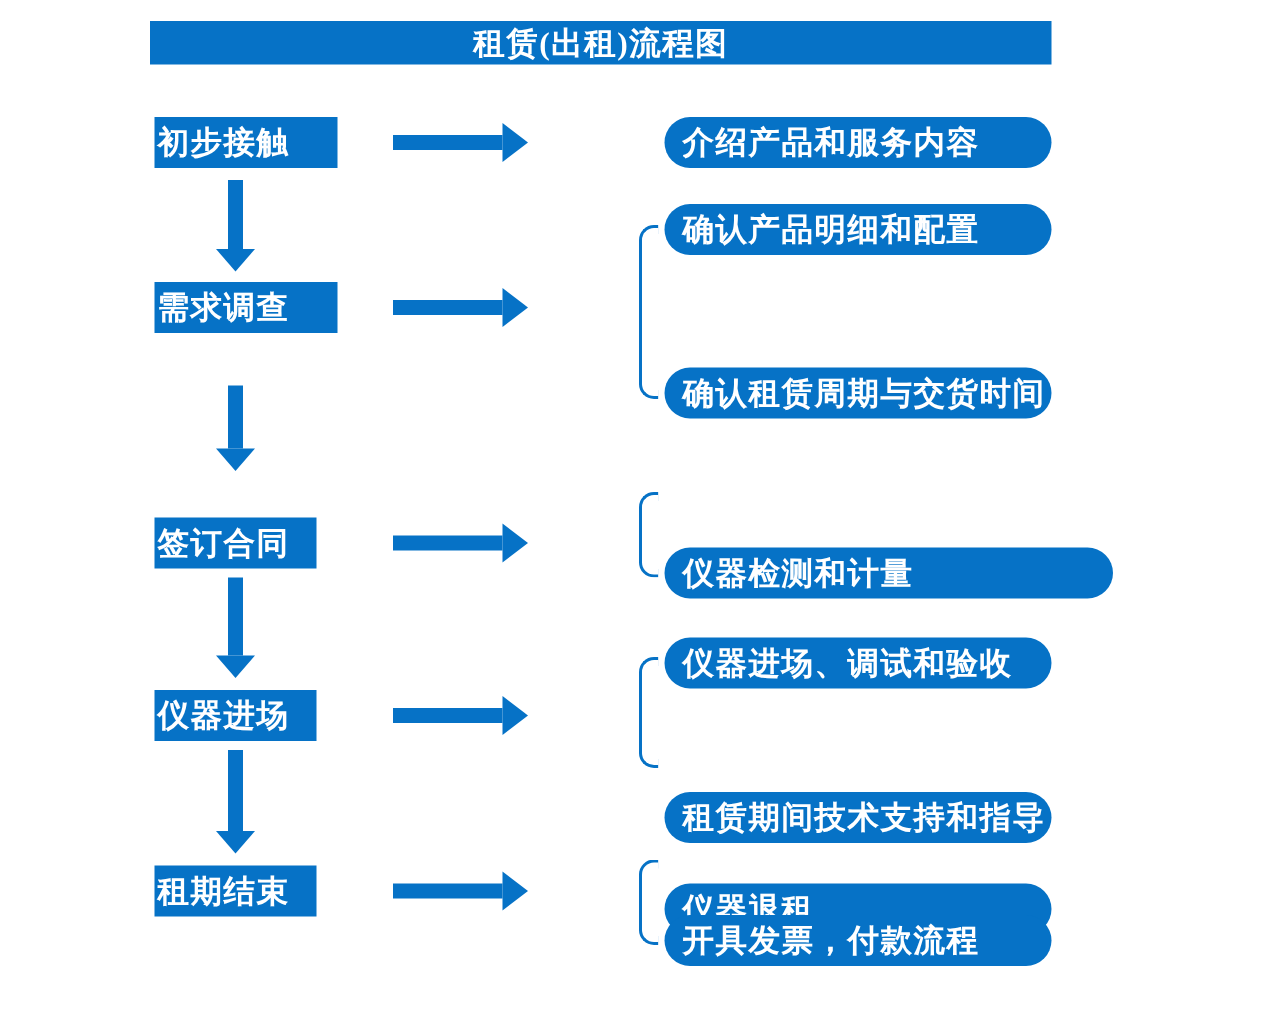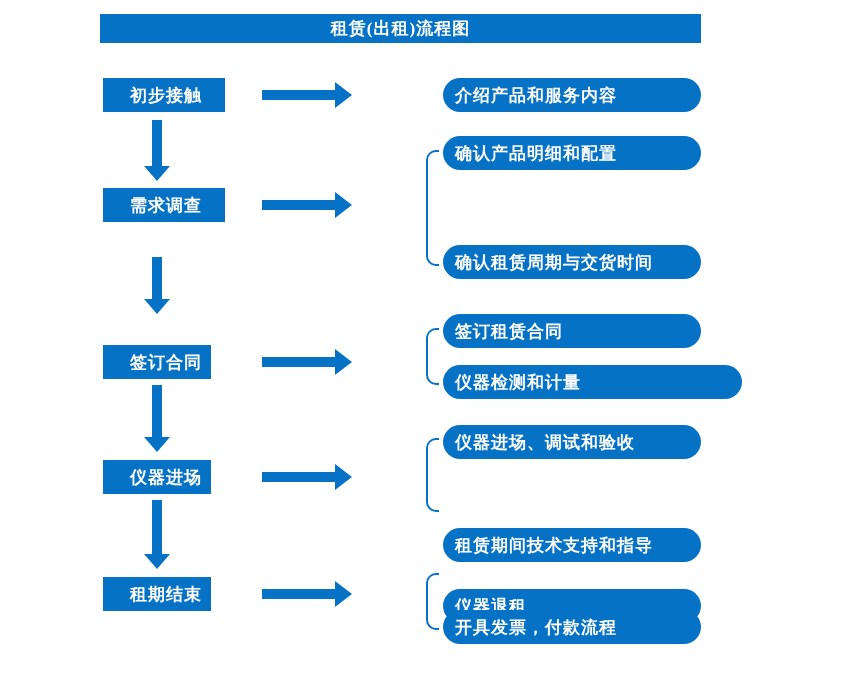--- a/index.html
+++ b/index.html
@@ -15,32 +15,32 @@
     width: 844px;
     height: 688px;
     background: #ffffff;
     overflow: hidden;
   }
   .box {
     position: absolute;
     background: var(--blue, #0672C6);
     color: var(--text, #ffffff);
     font-weight: bold;
-    font-size: 17px;
+    font-size: 21px;
     letter-spacing: 1px;
     display: flex;
     align-items: center;
     box-sizing: border-box;
     white-space: nowrap;
   }
   .title-bar {
     justify-content: center;
   }
   .stage {
-    padding-left: 27px;
+    padding-left: 2px;
   }
   .item {
     padding-left: 12px;
     border-radius: 17px;
   }
   
   .h-arrow { position: absolute; }
   .h-arrow .hshaft {
     position: absolute;
     left: 0; top: 50%;
@@ -142,21 +142,20 @@
   <div class="bracket" style="left:426px;top:150px;height:116px;"></div>
   <div class="bracket" style="left:426px;top:328px;height:57px;"></div>
   <div class="bracket" style="left:426px;top:438px;height:74px;"></div>
   <div class="bracket" style="left:426px;top:573px;height:57px;"></div>
 
   <div class="box item" style="left:443px;top:78px;width:258px;height:34px;">介绍产品和服务内容</div>
 
   <div class="box item" style="left:443px;top:136px;width:258px;height:34px;">确认产品明细和配置</div>
   <div class="box item" style="left:443px;top:245px;width:258px;height:34px;">确认租赁周期与交货时间</div>
 
-  <div class="box item" style="left:443px;top:314px;width:258px;height:34px;">签订租赁合同</div>
   <div class="box item" style="left:443px;top:365px;width:299px;height:34px;font-family:Liberation Serif, serif;">仪器检测和计量</div>
 
   <div class="box item" style="left:443px;top:425px;width:258px;height:34px;">仪器进场、调试和验收</div>
   <div class="box item" style="left:443px;top:492px;width:258px;height:34px;margin-top:36px;">租赁期间技术支持和指导</div>
 
   <div class="box item" style="left:443px;top:589px;width:258px;height:34px;">仪器退租</div>
   <div class="box item" style="left:443px;top:610px;width:258px;height:34px;text-align:right;">开具发票，付款流程</div>
 
 </div>
 

